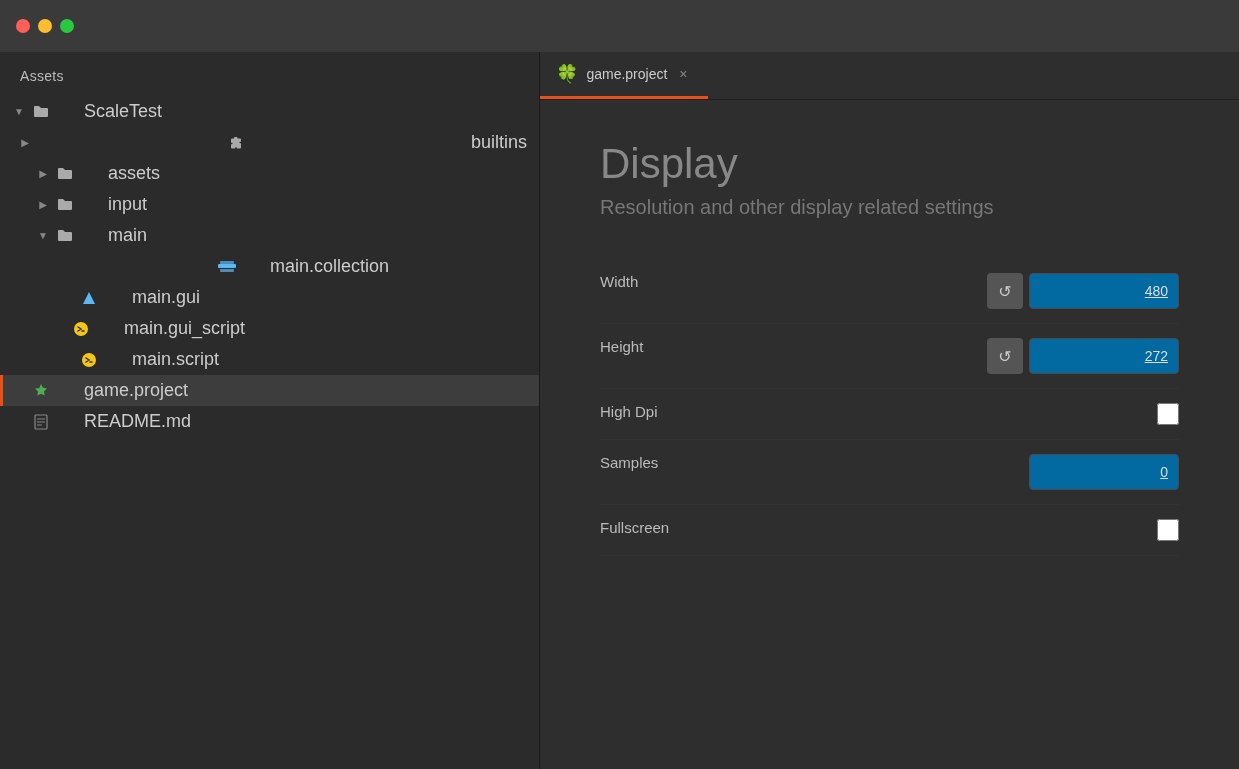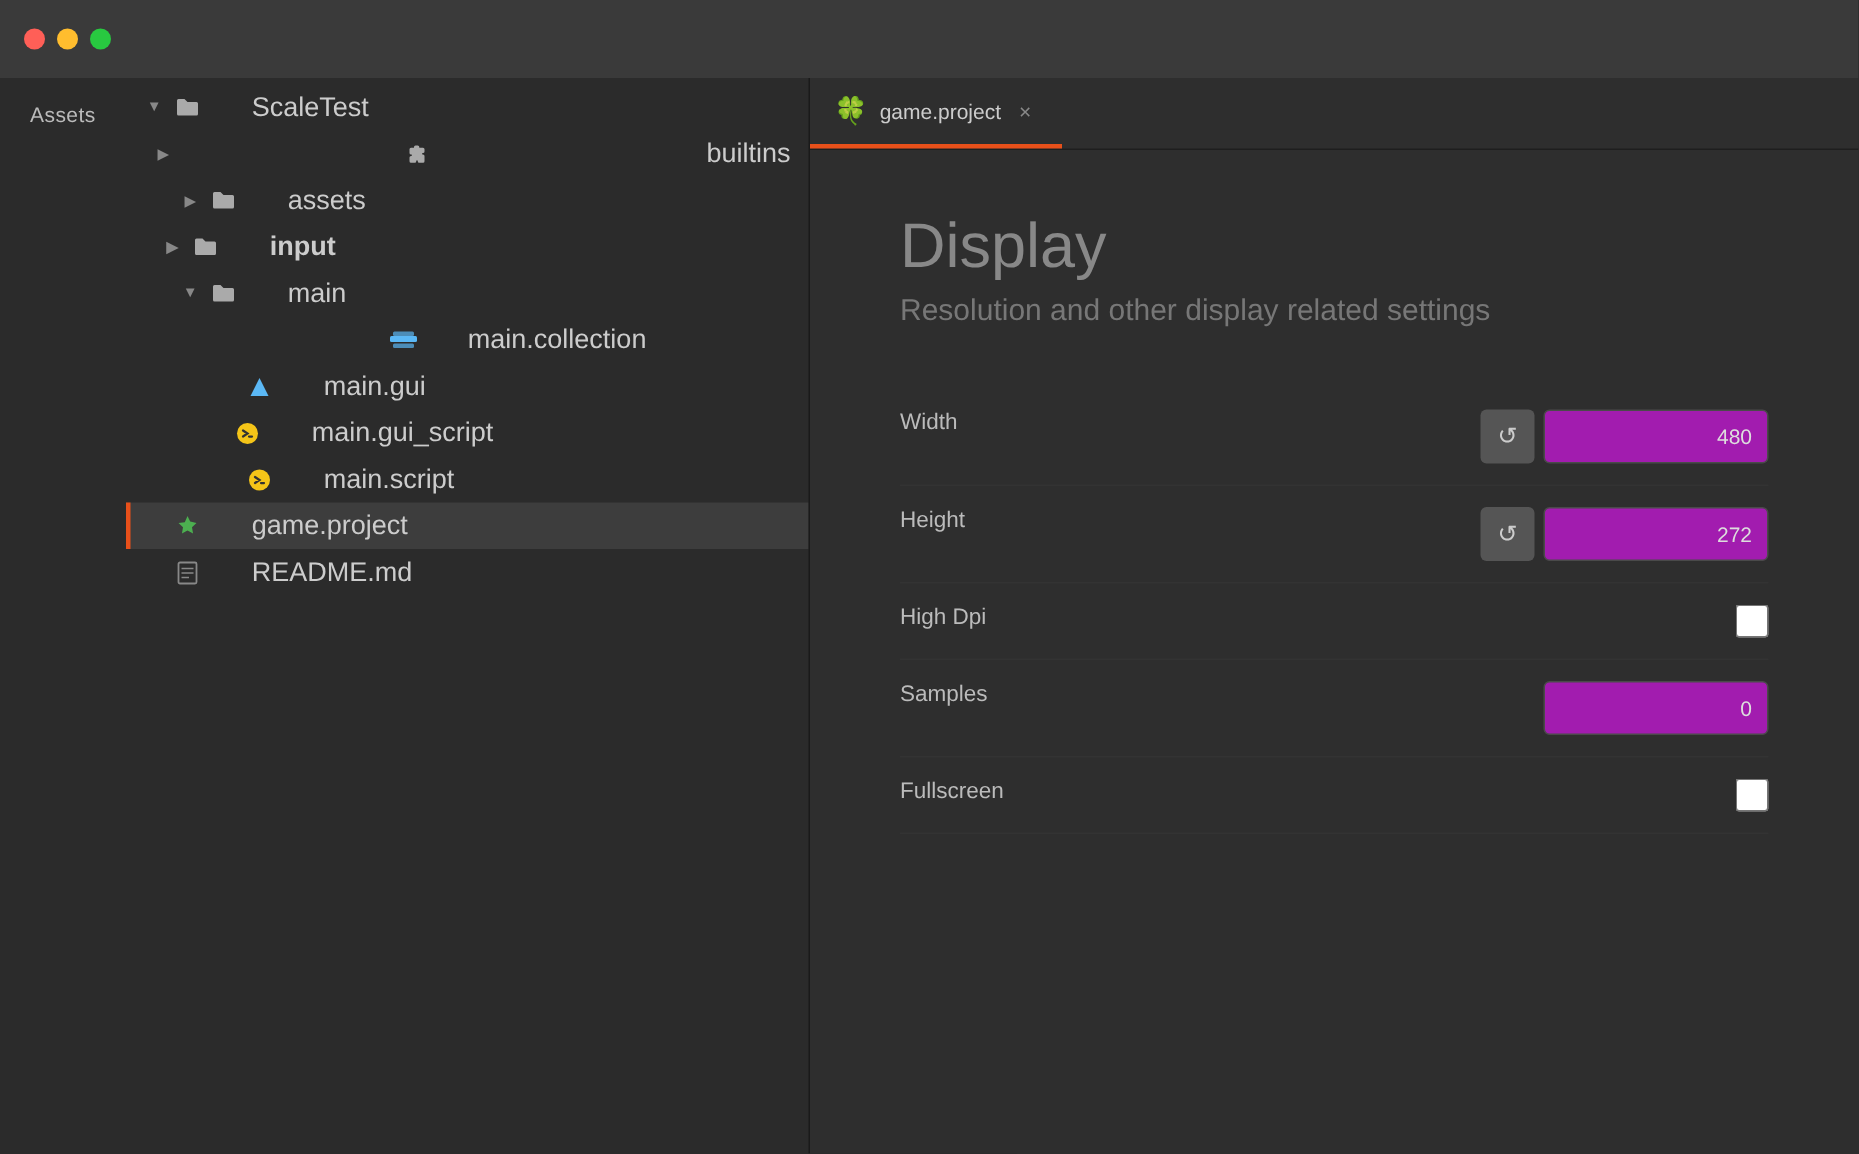--- a/index.html
+++ b/index.html
@@ -37,21 +37,21 @@
       display: flex;
       height: calc(769px - 52px);
     }
 
     
     .sidebar {
       width: 540px;
       background: #2b2b2b;
       border-right: 1px solid #1a1a1a;
       display: flex;
-      flex-direction: row;
+      flex-direction: column;
       overflow: hidden;
     }
     .sidebar-header {
       padding: 16px 20px 8px 20px;
       font-size: 14px;
       font-weight: 500;
       color: #bbb;
       letter-spacing: 0.3px;
     }
     .sidebar-tree {
@@ -193,28 +193,29 @@
       display: flex;
       align-items: center;
       justify-content: center;
       color: #ccc;
       font-size: 16px;
     }
 
     .number-input {
       width: 150px;
       height: 36px;
-      background: #a21caf;
+      background: #0369a1;
       border: 1px solid #4a4a4a;
       border-radius: 4px;
       color: #ddd;
       font-size: 14px;
       text-align: right;
       padding: 0 10px;
       outline: none;
+      text-decoration: underline;
     }
 
     .checkbox-input {
       width: 22px;
       height: 22px;
       background: #3a3a3a;
       border: 1px solid #555;
       border-radius: 3px;
       cursor: pointer;
     }
@@ -259,21 +260,21 @@
         </div>
         <div class="tree-item" style="padding-left: 36px;">
           <span class="tree-arrow closed"></span>
           <span class="tree-icon">
             <svg width="16" height="16" viewBox="0 0 16 16" fill="#aaa">
               <path d="M1 3a1 1 0 011-1h4l2 2h6a1 1 0 011 1v7a1 1 0 01-1 1H2a1 1 0 01-1-1V3z"></path>
             </svg>
           </span>
           <span class="tree-label">assets</span>
         </div>
-        <div class="tree-item" style="padding-left: 24px; font-weight: bold;">
+        <div class="tree-item" style="padding-left: 36px;">
           <span class="tree-arrow closed"></span>
           <span class="tree-icon">
             <svg width="16" height="16" viewBox="0 0 16 16" fill="#aaa">
               <path d="M1 3a1 1 0 011-1h4l2 2h6a1 1 0 011 1v7a1 1 0 01-1 1H2a1 1 0 01-1-1V3z"></path>
             </svg>
           </span>
           <span class="tree-label">input</span>
         </div>
         <div class="tree-item" style="padding-left: 36px;">
           <span class="tree-arrow open"></span>

